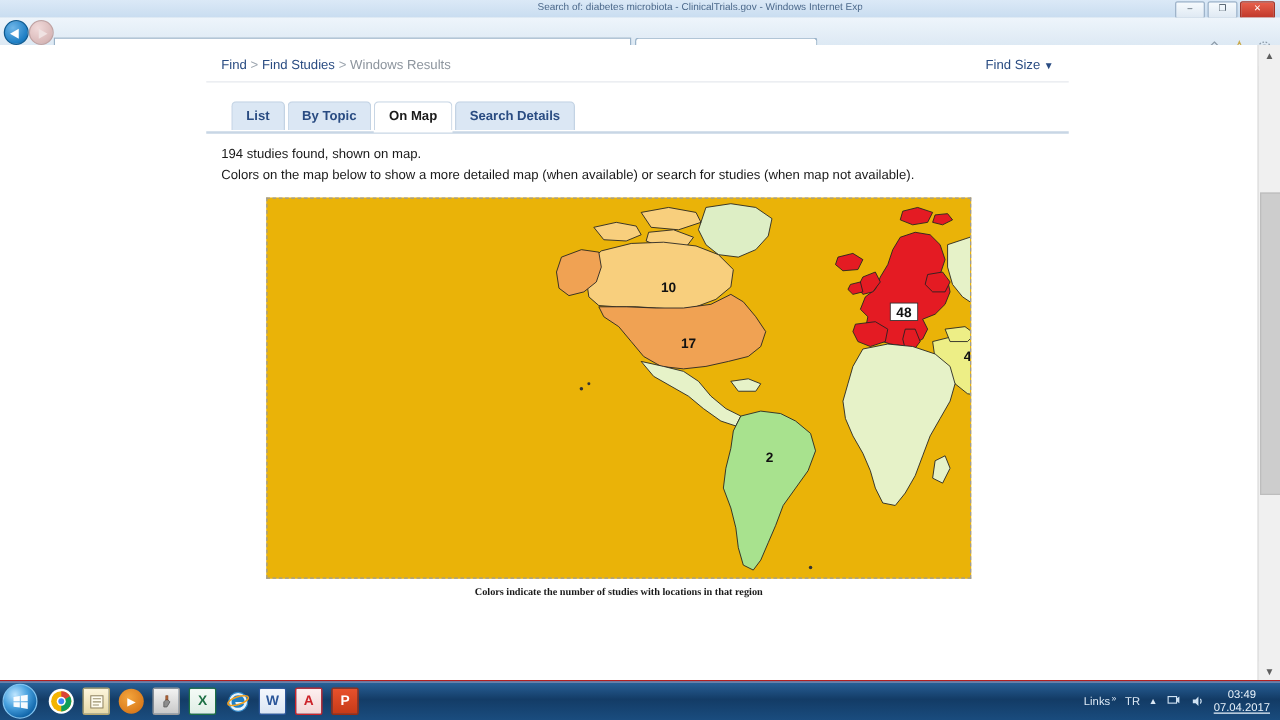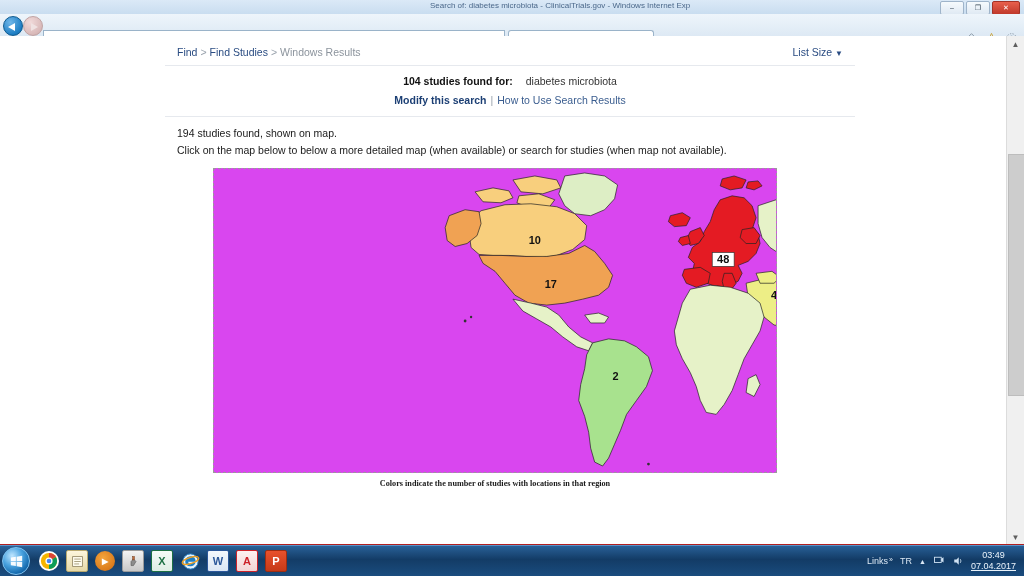--- a/index.html
+++ b/index.html
@@ -175,21 +175,21 @@
   .intro { padding: 10px 0 0 12px; }
   .intro .l1 { font-size:10.5px; color:#1a1a1a; margin-bottom:5px; }
   .intro .l2 { font-size:10.5px; color:#2a4c82; margin-bottom:9px; }
   .intro .l3 { font-size:10.5px; color:#1a1a1a; }
 
   
   .map-wrap {
     margin: 12px 0 0 48px;
     width: 564px; height: 305px;
     border: 1px dashed #9a9a9a;
-    background: #d946ef;
+    background: #eab308;
     position: relative;
     box-sizing: border-box;
   }
   .map-svg { display:block; width:100%; height:100%; }
   .map-caption {
     margin: 6px 0 0 48px; width:564px;
     text-align:center; font-size:8.2px; font-weight:bold; color:#1a1a1a;
     font-family:"Liberation Serif", serif;
   }
   .map-label {
@@ -305,39 +305,33 @@
     </div>
 
     <div class="content">
       <div class="page">
 
         <div class="breadcrumb-row">
           <div class="breadcrumb">
             <a href="#">Find</a><span class="sep">&gt;</span><a href="#">Find Studies</a><span class="sep">&gt;</span><span class="current">Windows Results</span>
           </div>
           <div class="textsize">
-            <span>List Size</span>
+            <span>Find Size</span>
             <span style="font-size:8px;">▼</span>
           </div>
         </div>
 
-        <div class="searchbox">
-          <div class="line1">
-            <b>104 studies found for</b><b>:</b>
-            <span class="term">diabetes microbiota</span>
-          </div>
-          <div class="line2">
-            <b><a href="#" style="color:#1c3f74;text-decoration:none;">Modify this search</a></b><span class="pipe">|</span><a href="#" style="color:#3a5d8f;text-decoration:none;">How to Use Search Results</a>
-          </div>
+
+        <div class="tabs">
+          <span class="tab">List</span><span class="tab">By Topic</span><span class="tab active">On Map</span><span class="tab">Search Details</span>
         </div>
-
 
         <div class="intro">
           <div class="l1">194 studies found, shown on map.</div>
-          <div class="l3">Click on the map below to below a more detailed map (when available) or search for studies (when map not available).</div>
+          <div class="l3">Colors on the map below to show a more detailed map (when available) or search for studies (when map not available).</div>
         </div>
 
         <div class="map-wrap">
           <svg class="map-svg" viewBox="0 225 564 305" preserveAspectRatio="none">
             <g stroke="#222" stroke-width="0.7" stroke-linejoin="round">
 
               <path fill="#ddeec5" d="M352,232 L372,229 L392,232 L405,241 L402,255 L392,266 L378,272 L362,270 L352,262 L346,250 Z"></path>
 
               <path fill="#f8cf7d" d="M262,248 L280,244 L296,247 L300,254 L288,259 L270,258 Z"></path>
               <path fill="#f8cf7d" d="M300,236 L322,232 L344,236 L348,244 L330,250 L308,248 Z"></path>

